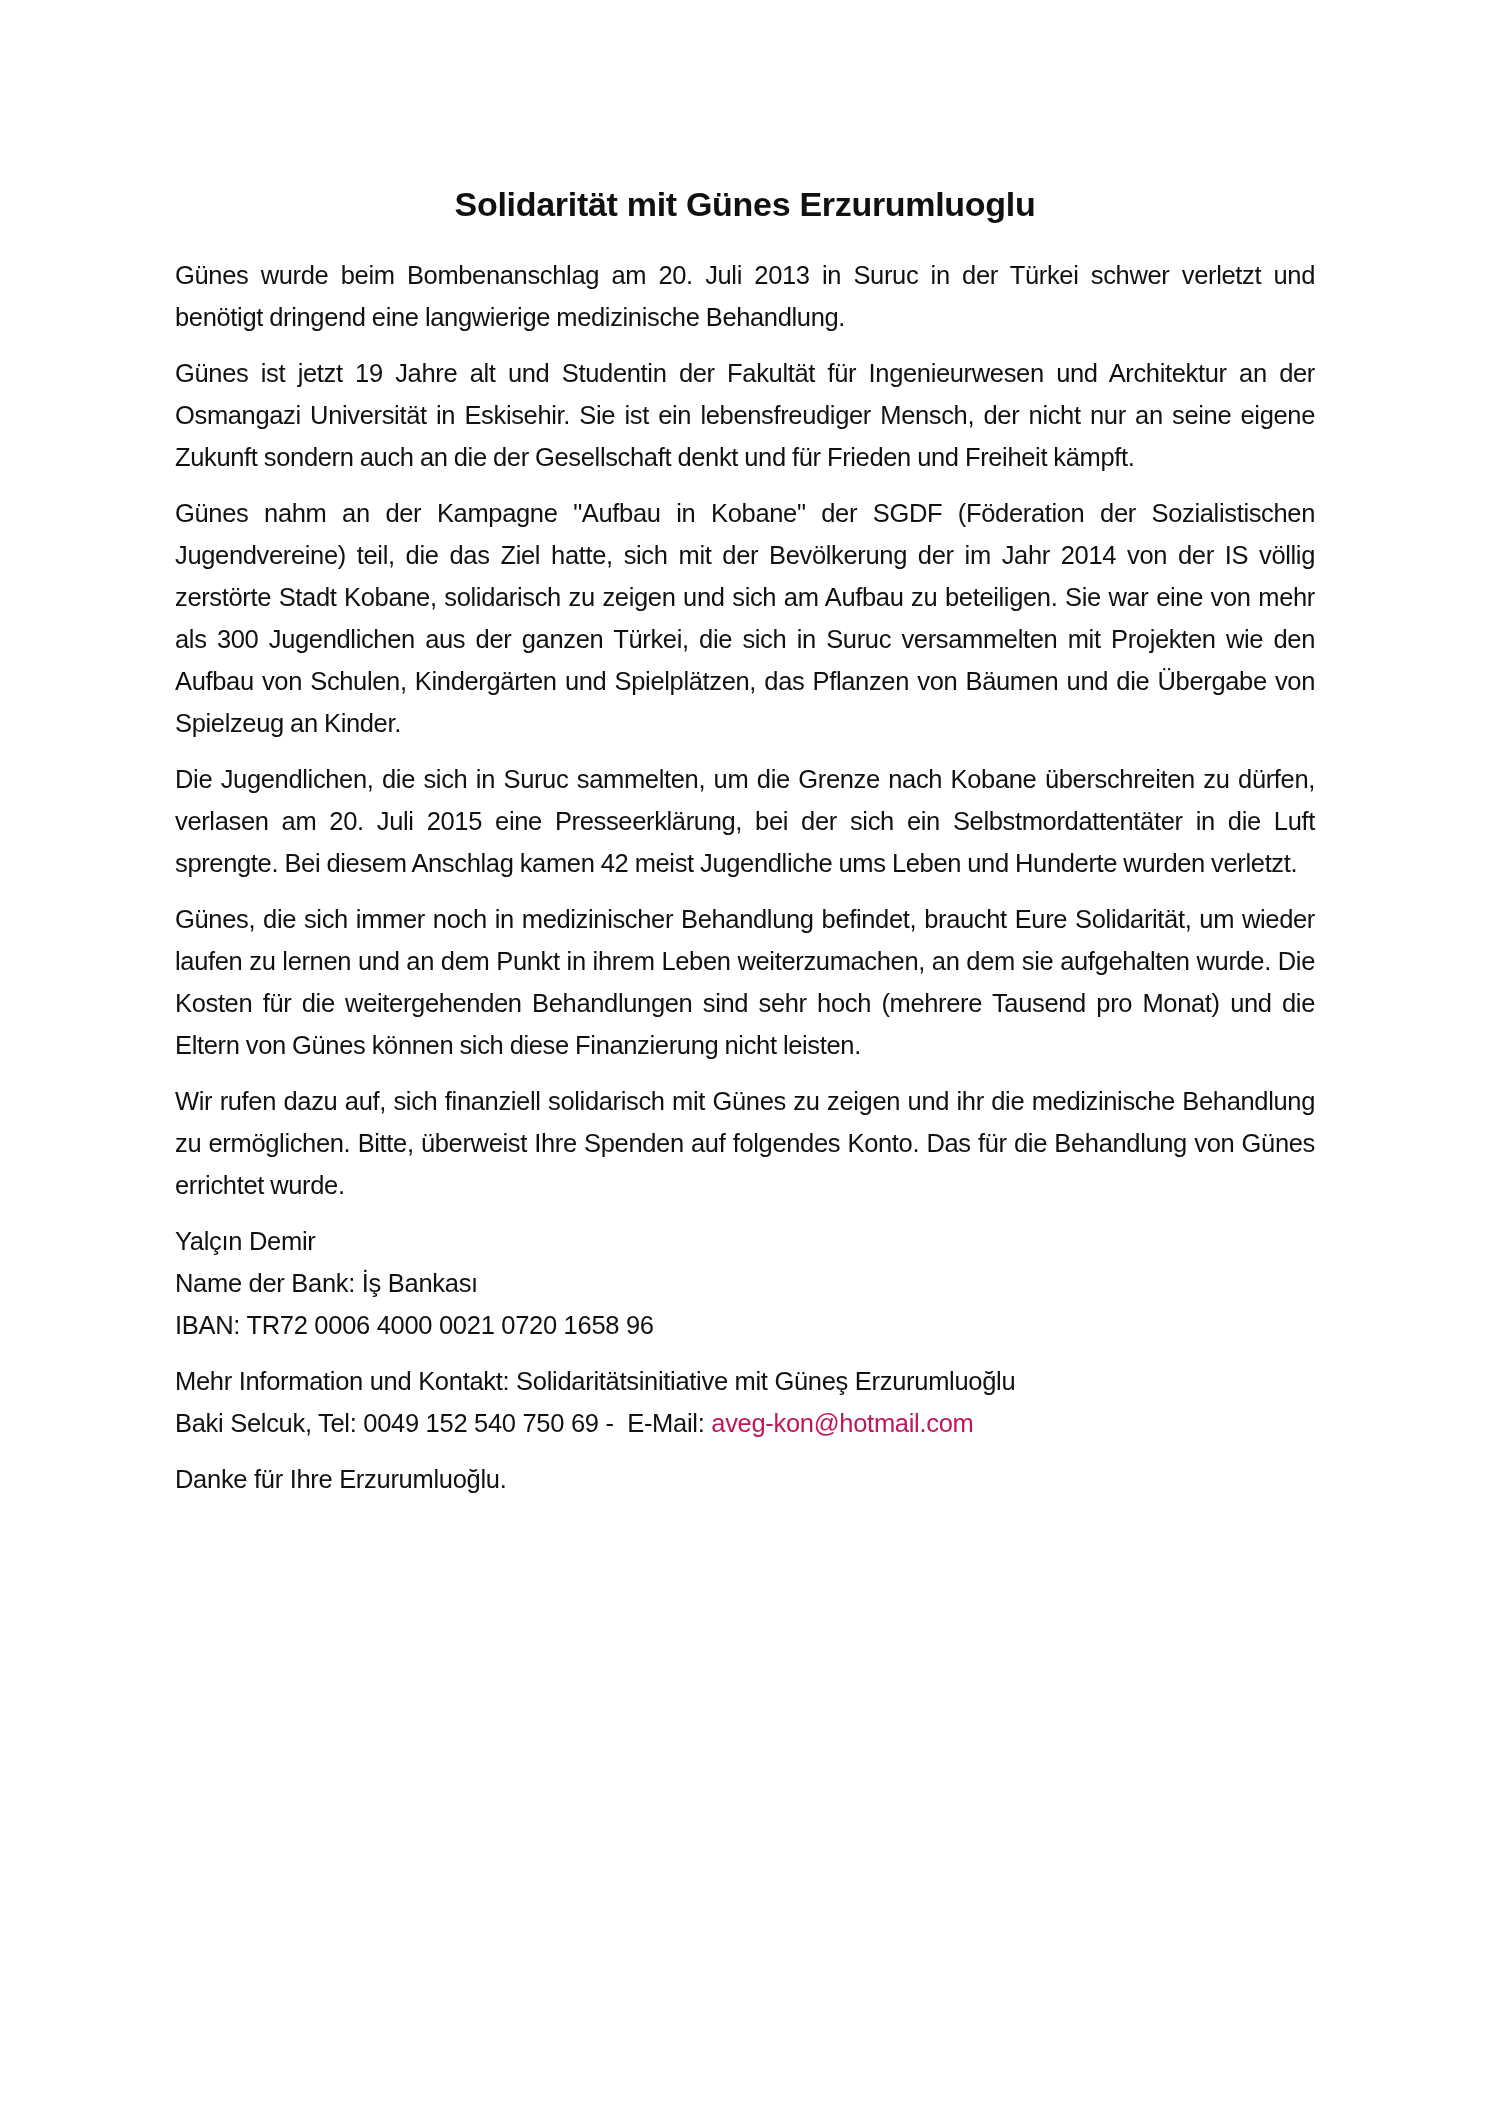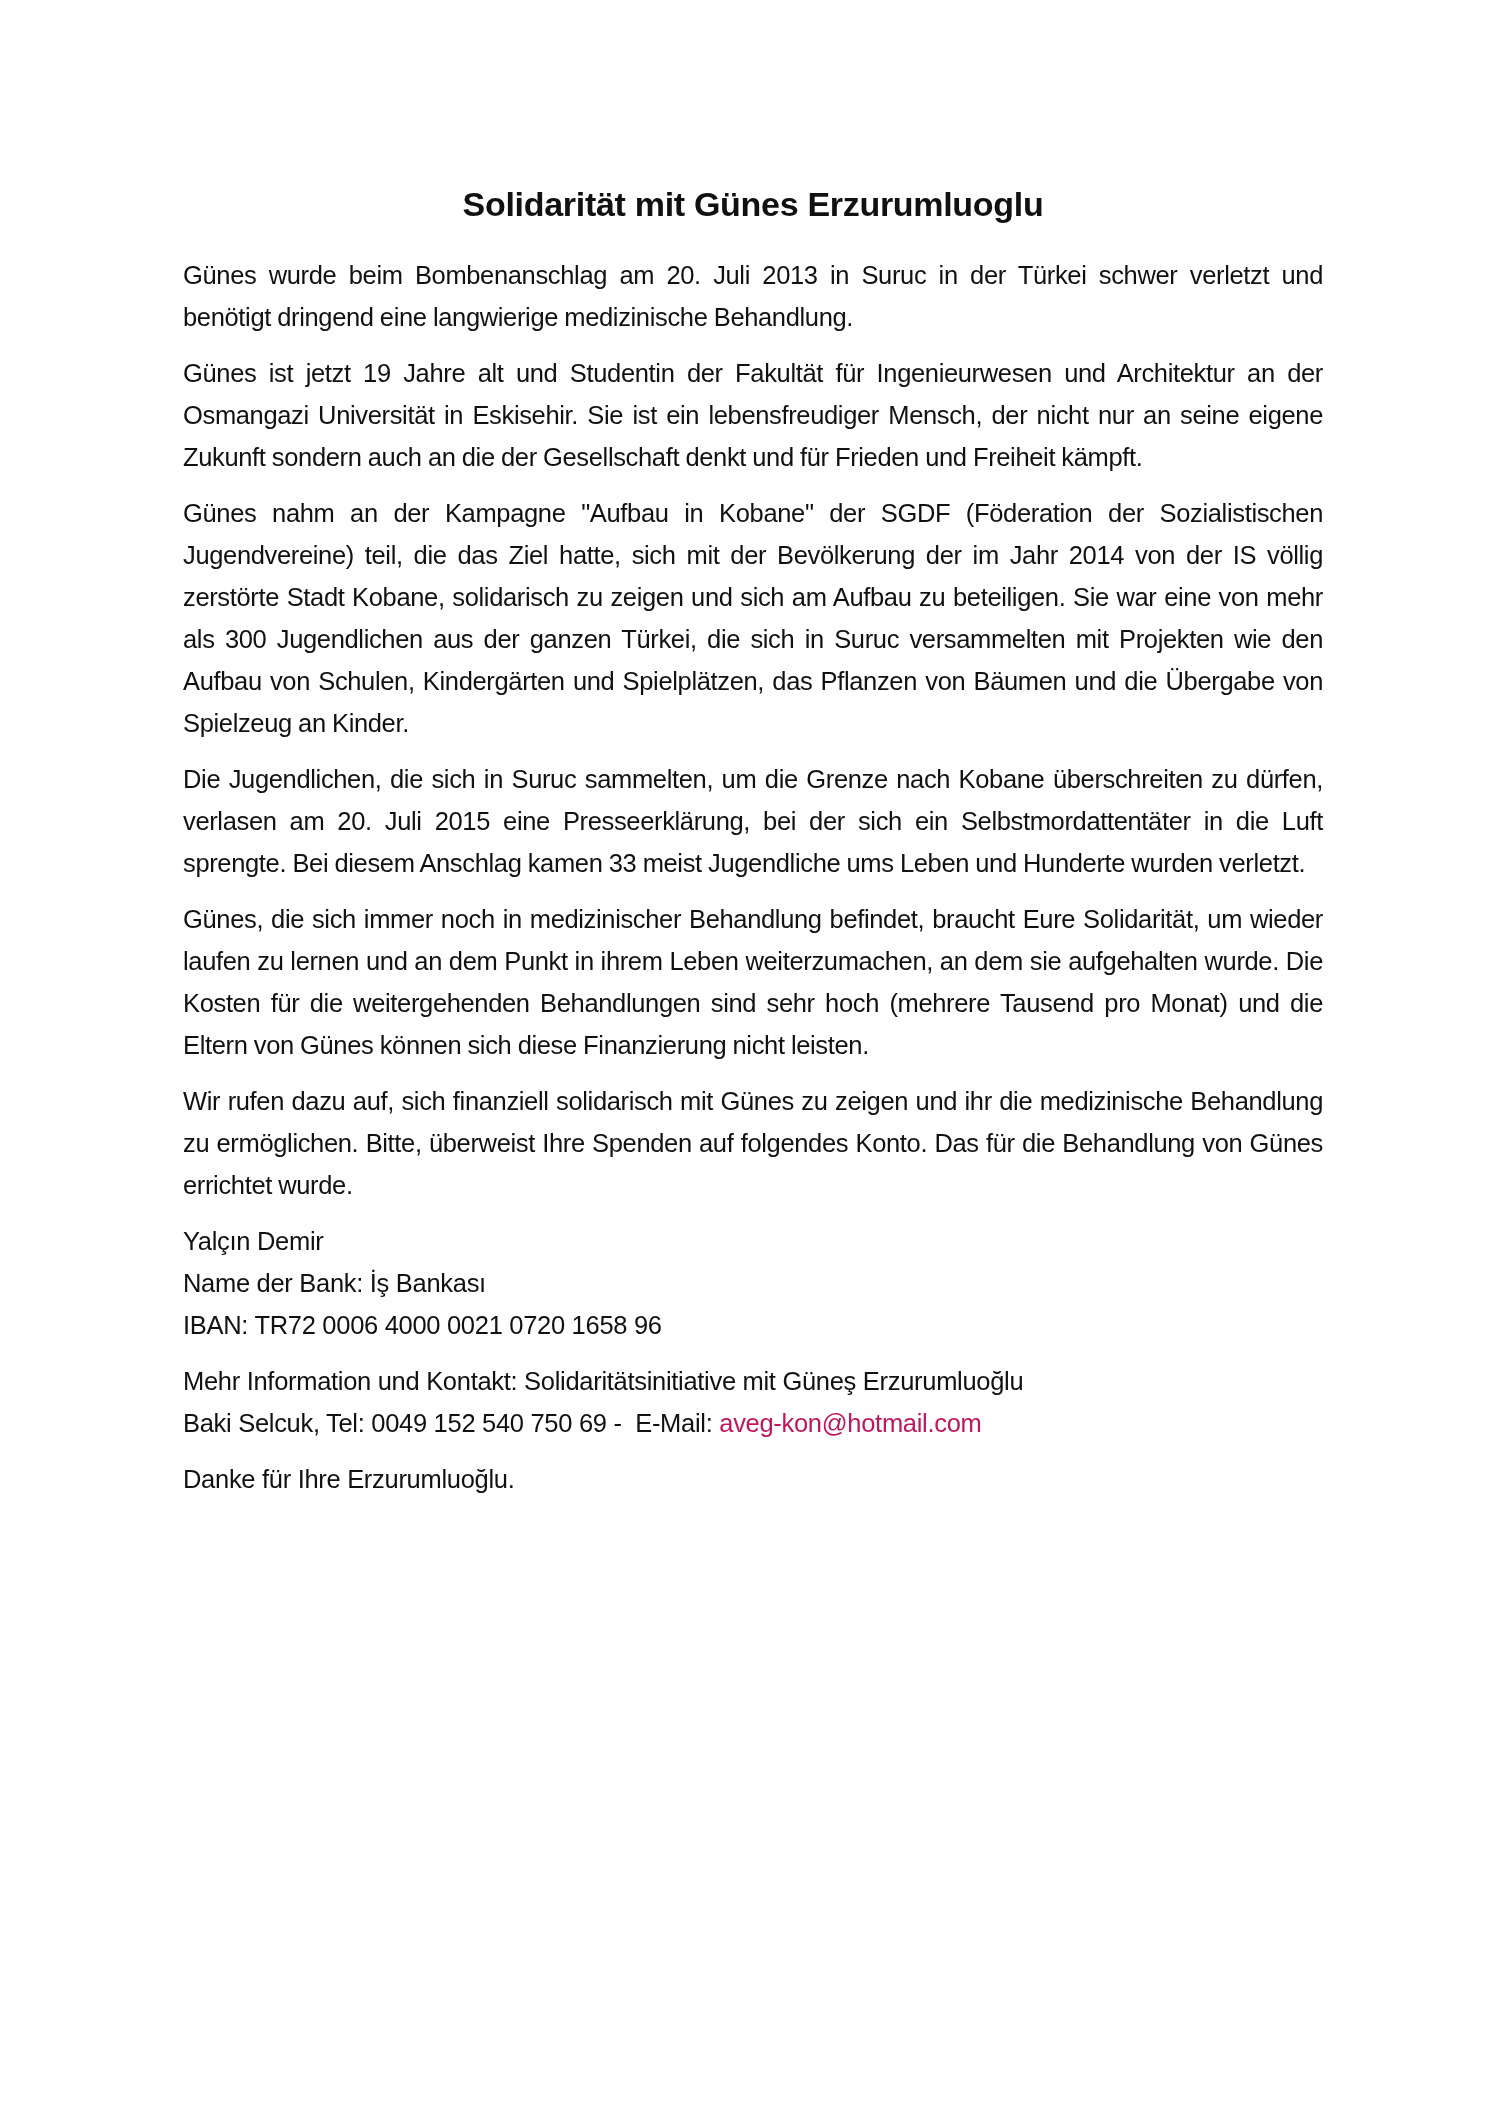--- a/index.html
+++ b/index.html
@@ -10,21 +10,21 @@
     body {
       width: 1500px;
       height: 2121px;
       position: relative;
       overflow: hidden;
       font-family: "Liberation Sans", "DejaVu Sans", sans-serif;
       color: #111111;
     }
     .page {
       position: absolute;
-      left: 183px;
+      left: 175px;
       top: 180px;
       width: 1140px;
     }
     .title {
       text-align: center;
       font-weight: bold;
       font-size: 34px;
       line-height: 48px;
       margin: 0 0 26px 0;
       letter-spacing: -0.3px;
@@ -54,21 +54,21 @@
   </style>
 </head>
 <body>
 
 <div class="page">
   <h1 class="title">Solidarität mit Günes Erzurumluoglu</h1>
 
   <p class="para">Günes wurde beim Bombenanschlag am 20. Juli 2013 in Suruc in der Türkei schwer verletzt und benötigt dringend eine langwierige medizinische Behandlung.</p>
   <p class="para">Günes ist jetzt 19 Jahre alt und Studentin der Fakultät für Ingenieurwesen und Architektur an der Osmangazi Universität in Eskisehir. Sie ist ein lebensfreudiger Mensch, der nicht nur an seine eigene Zukunft sondern auch an die der Gesellschaft denkt und für Frieden und Freiheit kämpft.</p>
   <p class="para">Günes nahm an der Kampagne "Aufbau in Kobane" der SGDF (Föderation der Sozialistischen Jugendvereine) teil, die das Ziel hatte, sich mit der Bevölkerung der im Jahr 2014 von der IS völlig zerstörte Stadt Kobane, solidarisch zu zeigen und sich am Aufbau  zu beteiligen. Sie war eine von mehr als 300 Jugendlichen aus der ganzen Türkei, die sich in Suruc versammelten mit Projekten wie den Aufbau von Schulen, Kindergärten und Spielplätzen, das Pflanzen von Bäumen und die Übergabe von Spielzeug an Kinder.</p>
-  <p class="para">Die Jugendlichen, die sich in Suruc sammelten, um die Grenze nach Kobane überschreiten zu dürfen, verlasen am 20. Juli 2015 eine Presseerklärung, bei der sich ein Selbstmordattentäter in die Luft sprengte. Bei diesem Anschlag kamen 33 meist Jugendliche ums Leben und Hunderte wurden verletzt.</p>
+  <p class="para">Die Jugendlichen, die sich in Suruc sammelten, um die Grenze nach Kobane überschreiten zu dürfen, verlasen am 20. Juli 2015 eine Presseerklärung, bei der sich ein Selbstmordattentäter in die Luft sprengte. Bei diesem Anschlag kamen 42 meist Jugendliche ums Leben und Hunderte wurden verletzt.</p>
   <p class="para">Günes, die sich immer noch in medizinischer Behandlung befindet, braucht Eure Solidarität, um wieder laufen zu lernen und an dem Punkt in ihrem Leben weiterzumachen, an dem sie aufgehalten wurde. Die Kosten für die weitergehenden Behandlungen sind sehr hoch (mehrere Tausend pro Monat) und die Eltern von Günes können sich diese Finanzierung nicht leisten.</p>
   <p class="para">Wir rufen dazu auf, sich finanziell solidarisch mit Günes zu zeigen und ihr die medizinische Behandlung zu ermöglichen. Bitte, überweist Ihre Spenden auf folgendes Konto. Das für die Behandlung von Günes errichtet wurde.</p>
 
   <div class="block">
     <span class="line">Yalçın Demir</span>
     <span class="line">Name der Bank: İş Bankası</span>
     <span class="line">IBAN: TR72 0006 4000 0021 0720 1658 96</span>
   </div>
 
   <div class="block">

